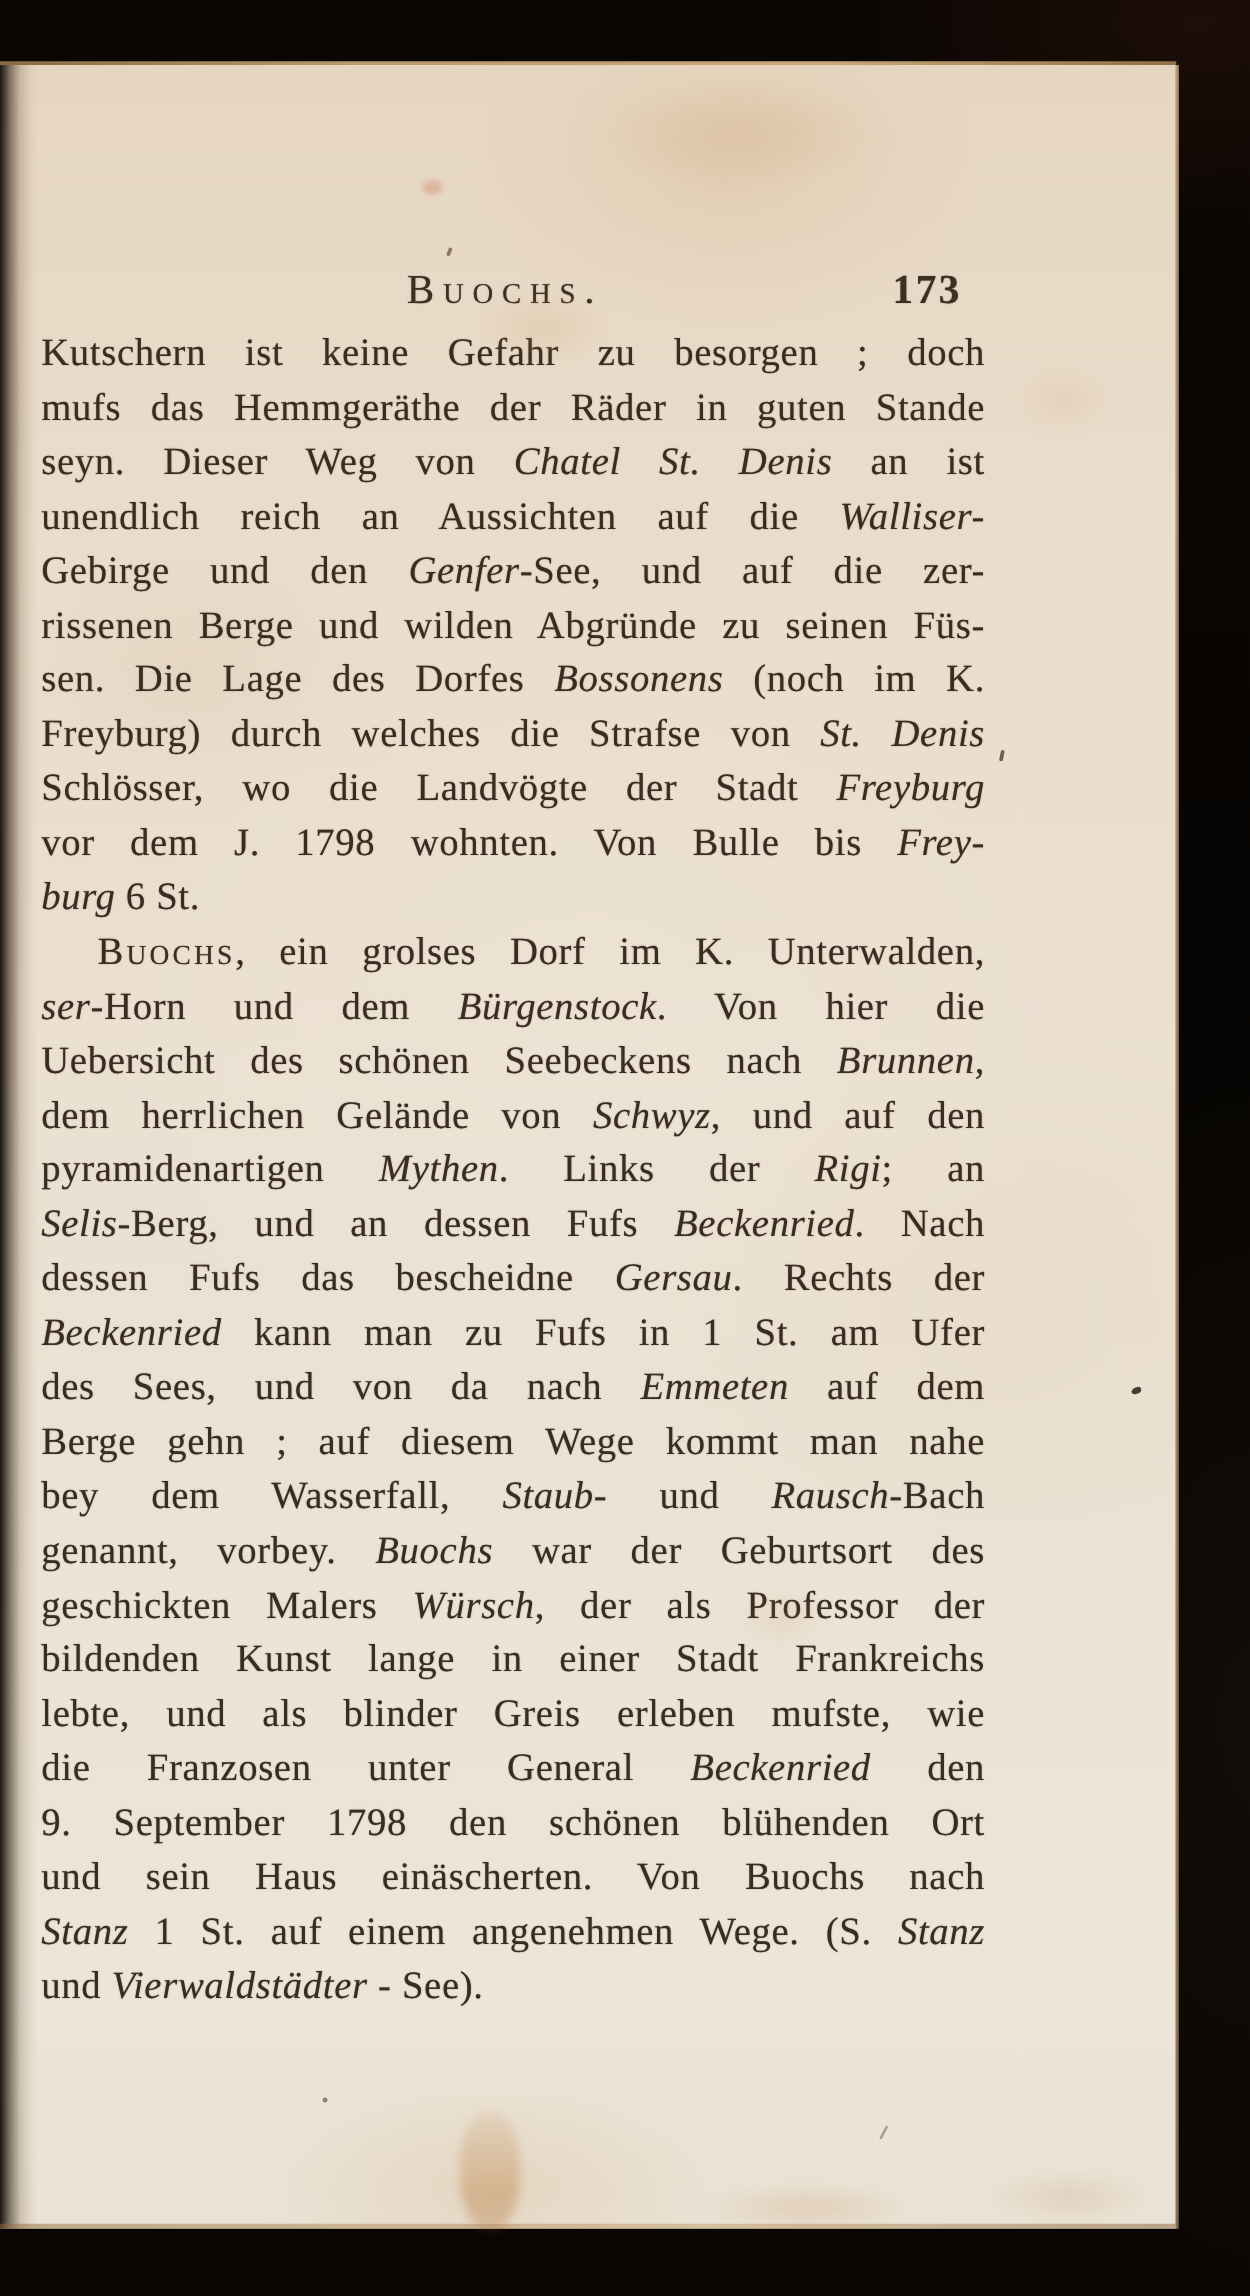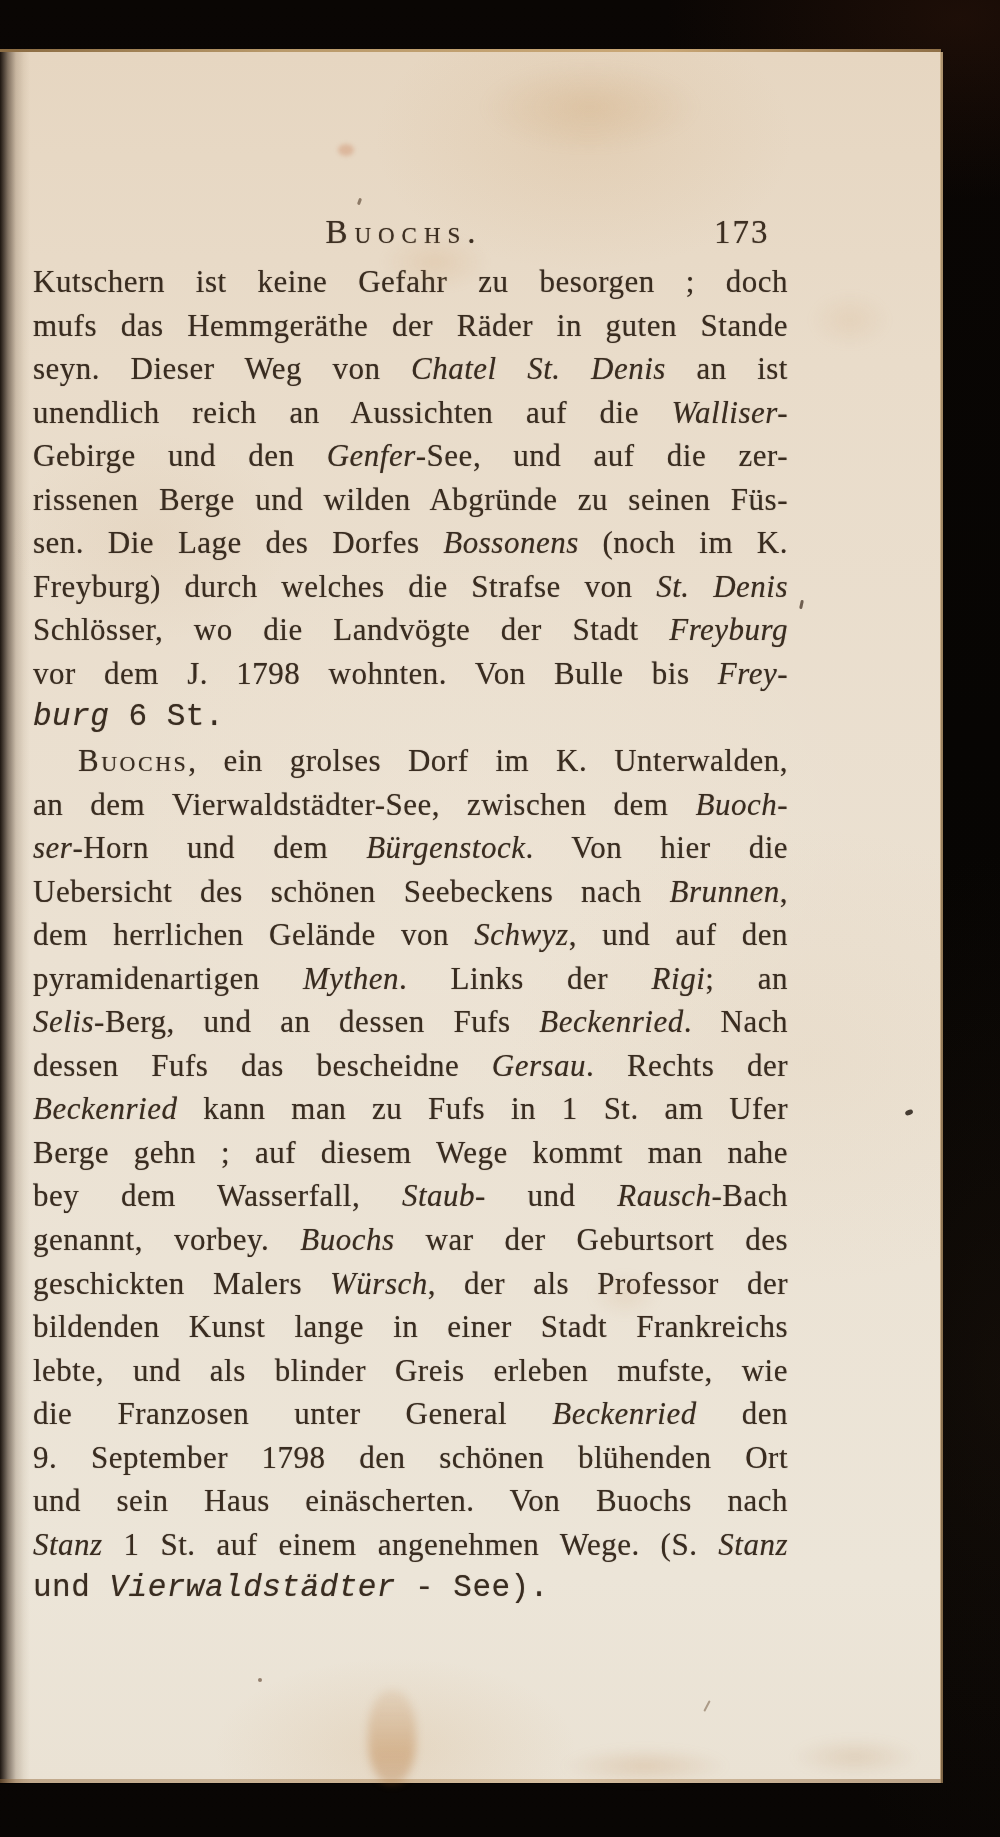--- a/index.html
+++ b/index.html
@@ -44,28 +44,29 @@
   }
   .header{position:absolute;left:33px;top:157px;width:755px;height:46px;color:#3d2f22;}
   .title{
     position:absolute;left:371px;transform:translateX(-50%);
     font-size:33px;font-variant:small-caps;letter-spacing:7px;line-height:46px;
     text-shadow:0 0 1px rgba(57,44,32,.6);
   }
   .pagenum{
     position:absolute;left:681px;font-size:33px;line-height:46px;letter-spacing:2px;
     text-shadow:0 0 1px rgba(57,44,32,.6);
+    font-weight:bold;
   }
   .text{
     position:absolute;left:33px;top:208px;width:755px;
     font-size:31px;color:#392c20;letter-spacing:.5px;
     text-shadow:0 0 1px rgba(57,44,32,.55);
   }
   .line{height:43.55px;line-height:43.55px;text-align:justify;text-align-last:justify;}
-  .line.nj{text-align-last:left;font-family:Liberation Mono, monospace;}
+  .line.nj{text-align-last:left;}
   .line.ind{text-indent:45px;}
   .i{font-style:italic;margin-top:28px;}
   .sc{font-variant:small-caps;letter-spacing:2.5px;}
   .stain,.speck{position:absolute;pointer-events:none;}
   .st1{left:480px;top:10px;width:220px;height:90px;border-radius:50%;
        background:radial-gradient(ellipse at center,rgba(200,152,96,.22),transparent 70%);filter:blur(4px);}
   .st2{left:380px;top:180px;width:110px;height:60px;border-radius:50%;
        background:radial-gradient(ellipse at center,rgba(205,158,108,.20),transparent 70%);filter:blur(3px);}
   .st3{left:338px;top:92px;width:16px;height:12px;border-radius:50%;
        background:rgba(196,108,66,.30);filter:blur(2px);}
@@ -108,28 +109,28 @@
         <div class="line"><span class="r">seyn. Dieser Weg von </span><span class="i">Chatel St. Denis</span><span class="r"> an ist</span></div>
         <div class="line"><span class="r">unendlich reich an Aussichten auf die </span><span class="i">Walliser-</span></div>
         <div class="line"><span class="r">Gebirge und den </span><span class="i">Genfer</span><span class="r">-See, und auf die zer-</span></div>
         <div class="line"><span class="r">rissenen Berge und wilden Abgründe zu seinen Füs-</span></div>
         <div class="line"><span class="r">sen. Die Lage des Dorfes </span><span class="i">Bossonens</span><span class="r"> (noch im K.</span></div>
         <div class="line"><span class="r">Freyburg) durch welches die Strafse von </span><span class="i">St. Denis</span></div>
         <div class="line"><span class="r">Schlösser, wo die Landvögte der Stadt </span><span class="i">Freyburg</span></div>
         <div class="line"><span class="r">vor dem J. 1798 wohnten. Von Bulle bis </span><span class="i">Frey-</span></div>
         <div class="line nj"><span class="i">burg</span><span class="r"> 6 St.</span></div>
         <div class="line ind"><span class="sc">Buochs</span><span class="r">, ein grolses Dorf im K. Unterwalden,</span></div>
-        <div class="line"><span class="r">an dem Vierwaldstädter-See, zwischen dem </span><span class="i">Buoch-</span></div>
         <div class="line"><span class="i">ser</span><span class="r">-Horn und dem </span><span class="i">Bürgenstock</span><span class="r">. Von hier die</span></div>
         <div class="line"><span class="r">Uebersicht des schönen Seebeckens nach </span><span class="i">Brunnen</span><span class="r">,</span></div>
         <div class="line"><span class="r">dem herrlichen Gelände von </span><span class="i">Schwyz</span><span class="r">, und auf den</span></div>
         <div class="line"><span class="r">pyramidenartigen </span><span class="i">Mythen</span><span class="r">. Links der </span><span class="i">Rigi</span><span class="r">; an</span></div>
         <div class="line"><span class="i">Selis</span><span class="r">-Berg, und an dessen Fufs </span><span class="i">Beckenried</span><span class="r">. Nach</span></div>
         <div class="line"><span class="r">dessen Fufs das bescheidne </span><span class="i">Gersau</span><span class="r">. Rechts der</span></div>
         <div class="line"><span class="i">Beckenried</span><span class="r"> kann man zu Fufs in 1 St. am Ufer</span></div>
+        <div class="line"><span class="r">des Sees, und von da nach </span><span class="i">Emmeten</span><span class="r"> auf dem</span></div>
         <div class="line"><span class="r">Berge gehn ; auf diesem Wege kommt man nahe</span></div>
         <div class="line"><span class="r">bey dem Wasserfall, </span><span class="i">Staub</span><span class="r">- und </span><span class="i">Rausch</span><span class="r">-Bach</span></div>
         <div class="line"><span class="r">genannt, vorbey. </span><span class="i">Buochs</span><span class="r"> war der Geburtsort des</span></div>
         <div class="line"><span class="r">geschickten Malers </span><span class="i">Würsch</span><span class="r">, der als Professor der</span></div>
         <div class="line"><span class="r">bildenden Kunst lange in einer Stadt Frankreichs</span></div>
         <div class="line"><span class="r">lebte, und als blinder Greis erleben mufste, wie</span></div>
         <div class="line"><span class="r">die Franzosen unter General </span><span class="i">Beckenried</span><span class="r"> den</span></div>
         <div class="line"><span class="r">9. September 1798 den schönen blühenden Ort</span></div>
         <div class="line"><span class="r">und sein Haus einäscherten. Von Buochs nach</span></div>
         <div class="line"><span class="i">Stanz</span><span class="r"> 1 St. auf einem angenehmen Wege. (S. </span><span class="i">Stanz</span></div>

